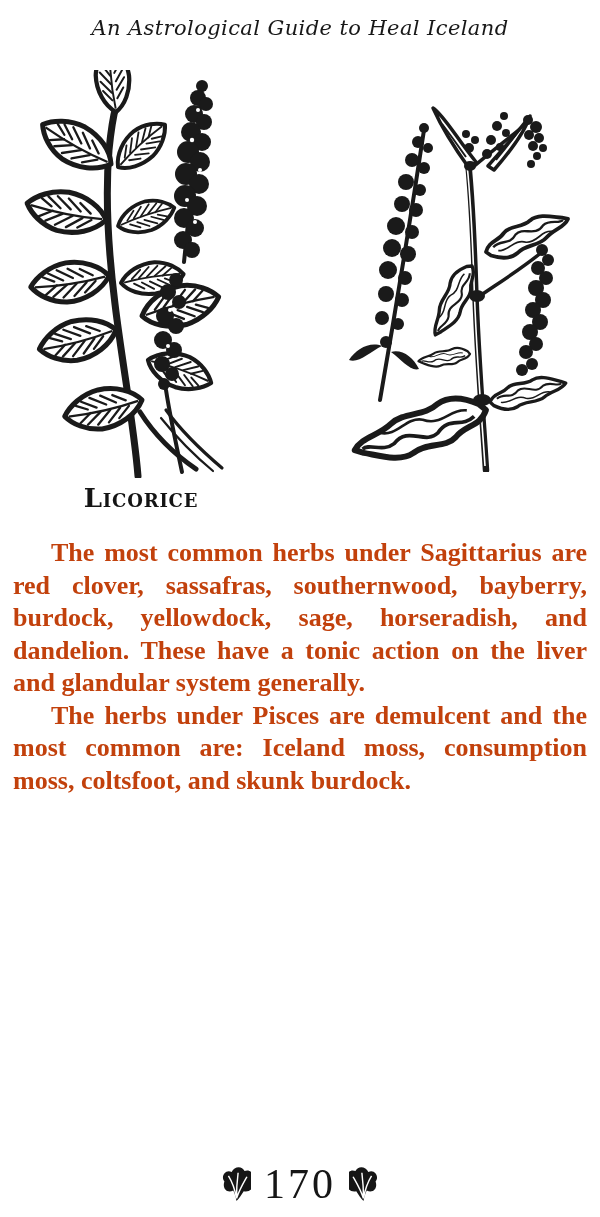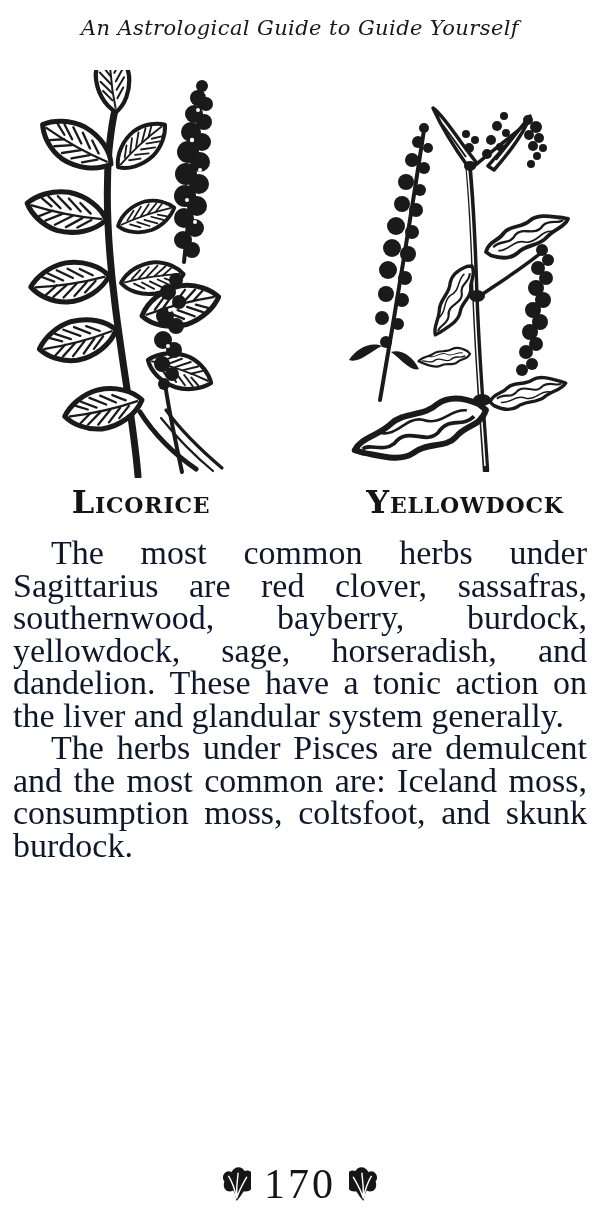--- a/index.html
+++ b/index.html
@@ -21,53 +21,54 @@
     color:#181818;
   }
   .fig{position:absolute;}
   .fig svg{display:block;}
   .fig-caption{
     position:absolute;top:483px;
     text-align:center;
     font-family:"DejaVu Serif", serif;
     font-weight:bold;
     font-variant:small-caps;
-    font-size:32px;
+    font-size:26px;
     letter-spacing:0.8px;
     color:#141414;
   }
   .caption-licorice{left:16px;width:250px;}
   .caption-yellowdock{left:345px;width:240px;}
   .body-text{
     position:absolute;left:13px;top:537px;width:574px;
-    font-size:34px;
+    font-size:26px;
     line-height:32.5px;
     text-align:justify;
-    color:#0f172a;
+    color:#c2410c;
+    font-weight:bold;
   }
   .body-text p{margin:0;text-indent:38px;}
   .page-footer{
     position:absolute;top:1162px;left:0;width:100%;
     display:flex;justify-content:center;align-items:center;gap:13px;
   }
   .page-number{
     font-family:"Liberation Serif", serif;
     font-size:42px;
     letter-spacing:3px;
     color:#161616;
     line-height:44px;
   }
   .fleuron{width:29px;height:40px;}
 </style>
 </head>
 <body>
 
 <div class="page">
 
-  <div class="running-head">An Astrological Guide to Guide Yourself</div>
+  <div class="running-head">An Astrological Guide to Heal Iceland</div>
 
   <div class="fig" style="left:16px;top:70px;">
     <svg width="248" height="408" viewBox="0 0 248 408">
       <defs>
         <g id="lf">
           <path d="M0,0 C9,-13 27,-21 45,-20 C61,-18 73,-9 79,0 C72,9 58,18 41,19 C23,19 7,11 0,0 Z" fill="#ffffff" stroke="#1a1a1a" stroke-width="5" stroke-linejoin="round"></path>
           <path d="M4,0 C28,-3 52,-3 75,-1" fill="none" stroke="#1a1a1a" stroke-width="2.3"></path>
           <path d="M14,-3 L26,-13 M23,-3 L37,-15 M33,-3 L48,-15 M43,-3 L58,-13 M53,-2 L65,-10 M16,3 L28,11 M26,3 L40,13 M36,3 L51,13 M46,2 L60,11 M55,2 L66,8" stroke="#1a1a1a" stroke-width="2.3" fill="none" stroke-linecap="round"></path>
         </g>
       </defs>
@@ -232,21 +233,20 @@
       <ellipse cx="134" cy="64" rx="6" ry="5" fill="#1a1a1a"></ellipse>
       <ellipse cx="146" cy="298" rx="9" ry="6" fill="#1a1a1a"></ellipse>
 
       <use href="#wl" transform="translate(154,300) rotate(-14) scale(0.75)"></use>
 
       <use href="#wl" transform="translate(150,308) rotate(163) scale(1.32)"></use>
     </svg>
   </div>
 
   <div class="fig-caption caption-licorice">Licorice</div>
-  <div class="fig-caption caption-yellowdock">Yellowdock</div>
 
   <div class="body-text">
     <p>The most common herbs under Sagittarius are red clover, sassafras, southernwood, bayberry, burdock, yellowdock, sage, horseradish, and dandelion. These have a tonic action on the liver and glandular system generally.</p>
     <p>The herbs under Pisces are demulcent and the most common are: Iceland moss, consumption moss, coltsfoot, and skunk burdock.</p>
   </div>
 
   <div class="page-footer">
     <svg class="fleuron" viewBox="0 0 36 44">
       <path d="M18,43 C17,38 16,34 14,30 C6,34 0,27 3,19 C-2,13 4,3 12,7 C15,0 25,-1 28,6 C36,3 41,11 36,18 C42,24 36,33 27,31 C24,36 21,40 18,43 Z" fill="#161616"></path>
       <path d="M18,40 C16,28 13,20 8,12 M18,40 C18,26 19,16 20,8 M18,40 C22,28 27,20 31,13" fill="none" stroke="#ffffff" stroke-width="1.8"></path>

